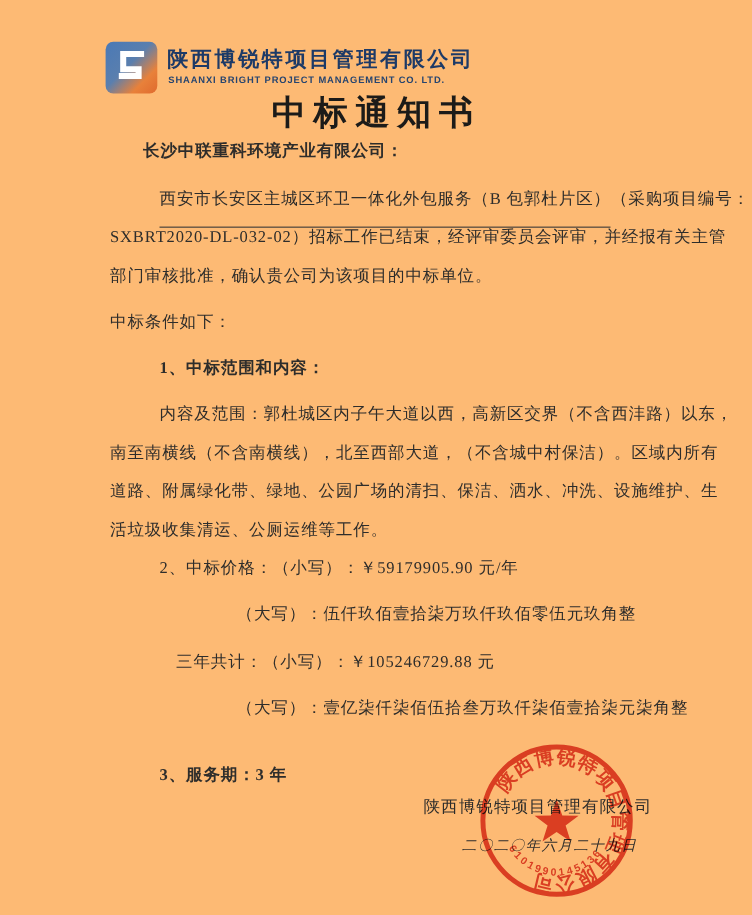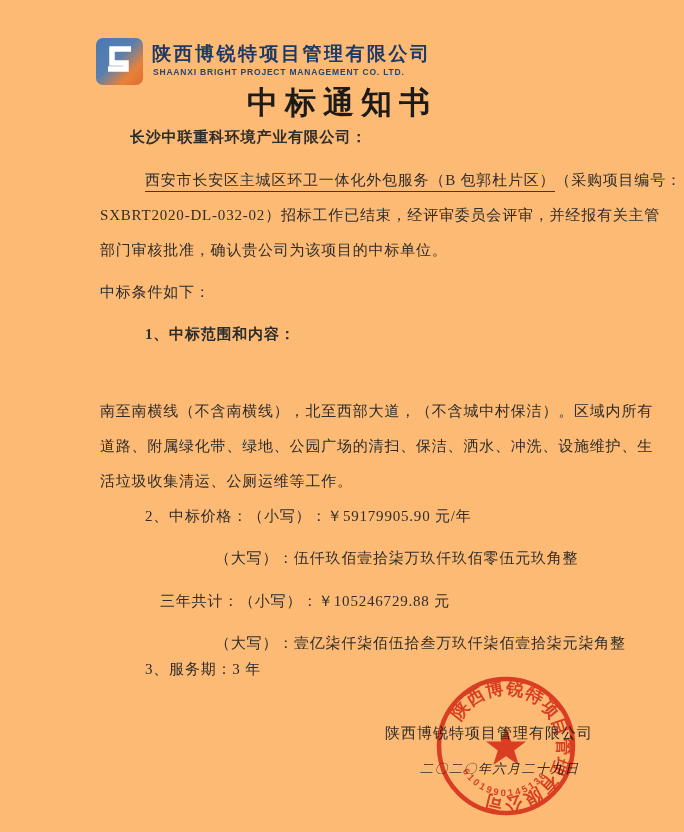--- a/index.html
+++ b/index.html
@@ -30,34 +30,34 @@
   .doc-title{
     position:absolute;left:0;right:0;top:82px;
     text-align:center;
     font-size:31px;font-weight:bold;letter-spacing:7px;
     color:#1c1b19;white-space:nowrap;
   }
   
   .line{position:absolute;font-size:15px;letter-spacing:0.8px;white-space:nowrap;color:#2e2d2b;}
   .addressee{left:100px;top:128px;font-weight:bold;margin-left:30px;}
   .l-project{left:145px;top:171px;}
-  .u{border-bottom:1.2px solid #3a3937;padding-bottom:3px;}
+  .u{border-bottom:1.2px solid #3a3937;padding-bottom:17px;}
   .l0{left:100px;top:206px;text-align:right;}
   .l1{left:100px;top:241px;}
   .l2{left:100px;top:283px;}
   .l3{left:145px;top:325px;font-weight:bold;}
   .l4{left:145px;top:367px;}
   .l5{left:100px;top:402px;text-align:right;}
   .l6{left:100px;top:437px;}
   .l7{left:100px;top:472px;}
   .l8{left:145px;top:507px;}
   .l9{left:215px;top:549px;}
   .l10{left:160px;top:592px;}
   .l11{left:215px;top:634px;}
-  .l12{left:145px;top:660px;}
+  .l12{left:145px;top:695px;font-weight:bold;}
   
   .sig-company{position:absolute;left:385px;top:724px;font-size:15px;letter-spacing:1px;white-space:nowrap;color:#2e2d2b;}
   .sig-date{position:absolute;left:420px;top:760px;font-size:13px;letter-spacing:1.5px;white-space:nowrap;color:#2e2d2b;font-style:italic;}
   
   .seal{position:absolute;left:434px;top:674px;width:144px;height:158px;
         opacity:0.86;mix-blend-mode:multiply;pointer-events:none;}
 </style>
 </head>
 <body>
 
@@ -83,20 +83,21 @@
   <div class="doc-title">中标通知书</div>
 
   <div class="line addressee">长沙中联重科环境产业有限公司：</div>
 
   <div class="line l-project"><span class="u">西安市长安区主城区环卫一体化外包服务（B 包郭杜片区）</span><span>（采购项目编号：</span></div>
 
   <div class="line l0">SXBRT2020-DL-032-02）招标工作已结束，经评审委员会评审，并经报有关主管</div>
   <div class="line l1">部门审核批准，确认贵公司为该项目的中标单位。</div>
   <div class="line l2">中标条件如下：</div>
   <div class="line l3">1、中标范围和内容：</div>
+  <div class="line l4">内容及范围：郭杜城区内子午大道以西，高新区交界（不含西沣路）以东，</div>
   <div class="line l5">南至南横线（不含南横线），北至西部大道，（不含城中村保洁）。区域内所有</div>
   <div class="line l6">道路、附属绿化带、绿地、公园广场的清扫、保洁、洒水、冲洗、设施维护、生</div>
   <div class="line l7">活垃圾收集清运、公厕运维等工作。</div>
   <div class="line l8">2、中标价格：（小写）：￥59179905.90 元/年</div>
   <div class="line l9">（大写）：伍仟玖佰壹拾柒万玖仟玖佰零伍元玖角整</div>
   <div class="line l10">三年共计：（小写）：￥105246729.88 元</div>
   <div class="line l11">（大写）：壹亿柒仟柒佰伍拾叁万玖仟柒佰壹拾柒元柒角整</div>
   <div class="line l12">3、服务期：3 年</div>
 
   <div class="sig-company">陕西博锐特项目管理有限公司</div>

